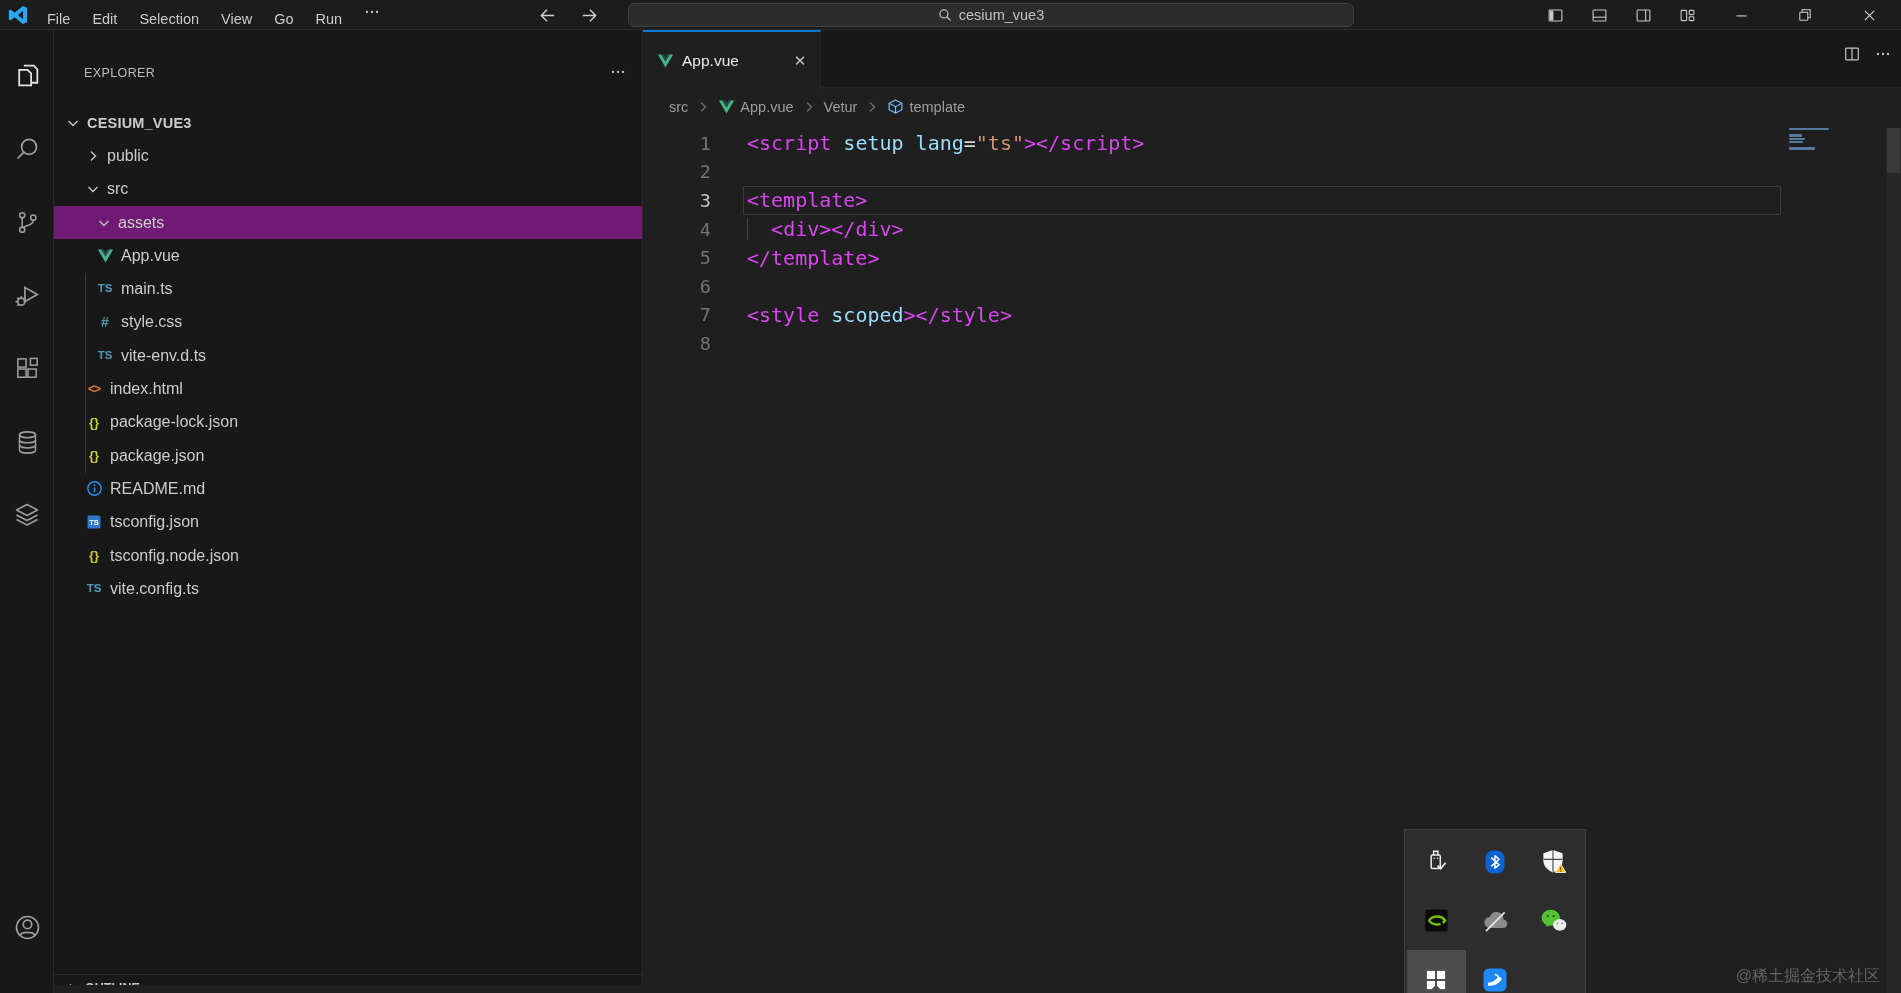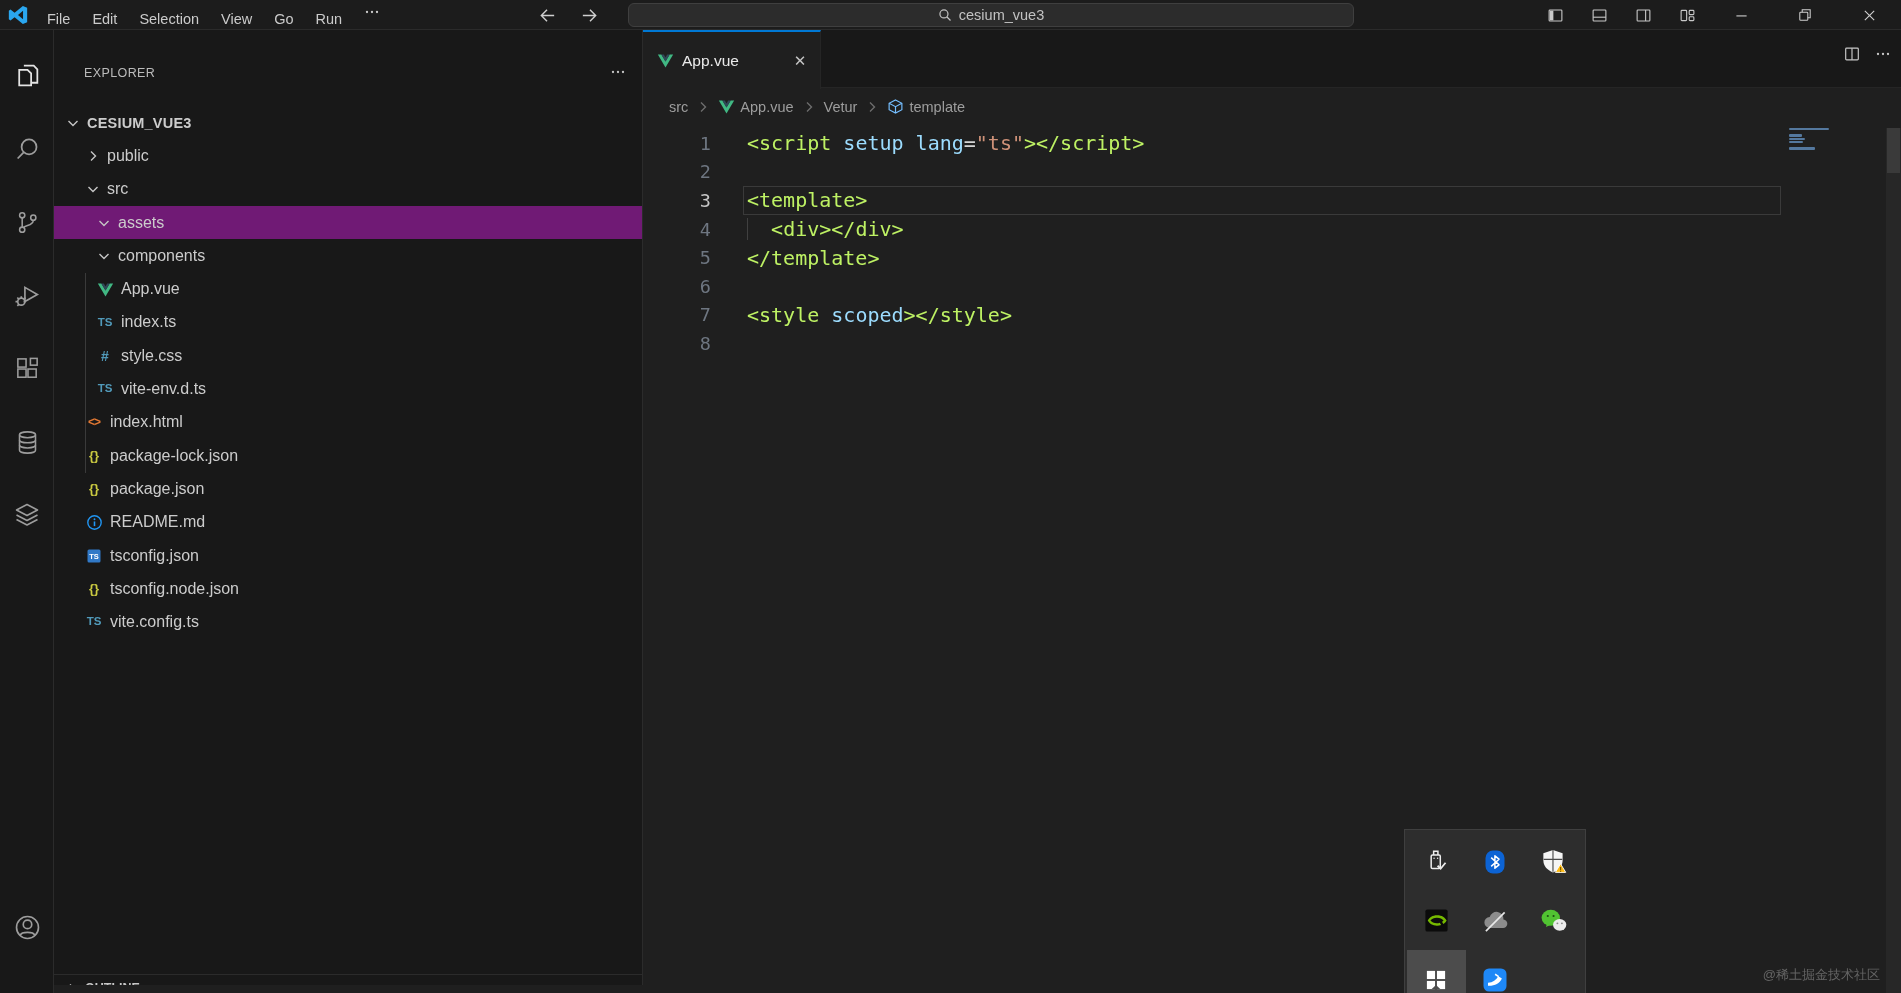--- a/index.html
+++ b/index.html
@@ -62,35 +62,35 @@
   .bc-sep{color:#6d6d6d;display:flex;}
 
   .code{position:absolute;top:95px;left:0;right:0;bottom:0;padding-top:4px;
         font-family:"DejaVu Sans Mono","Liberation Mono",monospace;font-size:20px;}
   .cl{height:28.6px;display:flex;align-items:center;position:relative;}
   .ln{width:68px;text-align:right;color:#6e7681;font-size:18.5px;flex:none;}
   .ln.act{color:#c6c6c6;}
   .ct{margin-left:36px;white-space:pre;}
   .cl.cur::after{content:"";position:absolute;left:100px;right:120px;top:0;bottom:0;border:1px solid #3a3a3a;pointer-events:none;}
   .cl.gd::before{content:"";position:absolute;left:104px;top:3px;bottom:3px;width:1px;background:#404040;}
-  .tk-tag{color:#bef264;} .tk-attr{color:#9cdcfe;} .tk-string{color:#ce9178;} .tk-plain{color:#d4d4d4;}
+  .tk-tag{color:#d946ef;} .tk-attr{color:#9cdcfe;} .tk-string{color:#ce9178;} .tk-plain{color:#d4d4d4;}
 
   .minimap{position:absolute;left:1146px;top:98px;width:70px;height:30px;}
   .mm{position:absolute;height:2.4px;border-radius:1px;background:#54789e;}
   .scrollstrip{position:absolute;right:0;top:98px;bottom:0;width:15px;background:#272727;}
   .scrollthumb{position:absolute;top:0;left:1px;right:1px;height:45px;background:#3a3a3a;}
 
   
   .tray{position:absolute;left:1404px;top:829px;width:182px;height:164px;background:#2d2d2d;
         border:1px solid #3f3f3f;border-bottom:none;z-index:30;display:grid;
         grid-template-columns:repeat(3,1fr);grid-auto-rows:59px;padding:2px;overflow:hidden;}
   .tray-cell{display:flex;align-items:center;justify-content:center;}
   .tray-cell.hl{background:#4c4c4c;}
 
-  .watermark{position:absolute;right:21px;top:966px;color:#646464;font-size:13px;z-index:40;
+  .watermark{position:absolute;right:21px;top:966px;color:#646464;font-size:16px;z-index:40;
              font-family:"Liberation Sans",sans-serif;}
 </style>
 </head>
 <body>
 
 <div class="app">
 
   <div class="titlebar">
     <div class="logo" id="logo">
         <svg width="22" height="22" viewBox="0 0 24 24">
@@ -299,43 +299,35 @@
         </div>
         <div class="row sel" style="padding-left:41px">
           <span class="chev">
             <svg width="16" height="16" viewBox="0 0 16 16" fill="none" stroke="currentColor" stroke-width="1.4">
               <path d="m3.5 6 4.5 4.5L12.5 6"></path>
             </svg>
           </span>
           <span class="lbl">assets</span>
         </div>
         <div class="row" style="padding-left:41px">
-          <span class="chev">
-            <svg width="16" height="16" viewBox="0 0 16 16" fill="none" stroke="currentColor" stroke-width="1.4">
-              <path d="m3.5 6 4.5 4.5L12.5 6"></path>
-            </svg>
-          </span>
-          <span class="lbl">components</span>
-        </div>
-        <div class="row" style="padding-left:41px">
           <span class="fico">
             <span class="i">
               <svg width="17" height="17" viewBox="0 0 16 16">
                 <path fill="#41b883" d="M.8 2.3h3.3L8 8.9l3.9-6.6h3.3L8 14.6z"></path>
                 <path fill="#2f4858" d="M4.1 2.3h2.3L8 5.1l1.6-2.8h2.3L8 9z"></path>
               </svg>
             </span>
           </span>
           <span class="lbl">App.vue</span>
         </div>
         <div class="row" style="padding-left:41px">
           <span class="fico">
             <span class="txtico" style="color:#519aba">TS</span>
           </span>
-          <span class="lbl">index.ts</span>
+          <span class="lbl">main.ts</span>
         </div>
         <div class="row" style="padding-left:41px">
           <span class="fico">
             <span class="txtico" style="color:#519aba;font-size:14px">#</span>
           </span>
           <span class="lbl">style.css</span>
         </div>
         <div class="row" style="padding-left:41px">
           <span class="fico">
             <span class="txtico" style="color:#519aba">TS</span>

